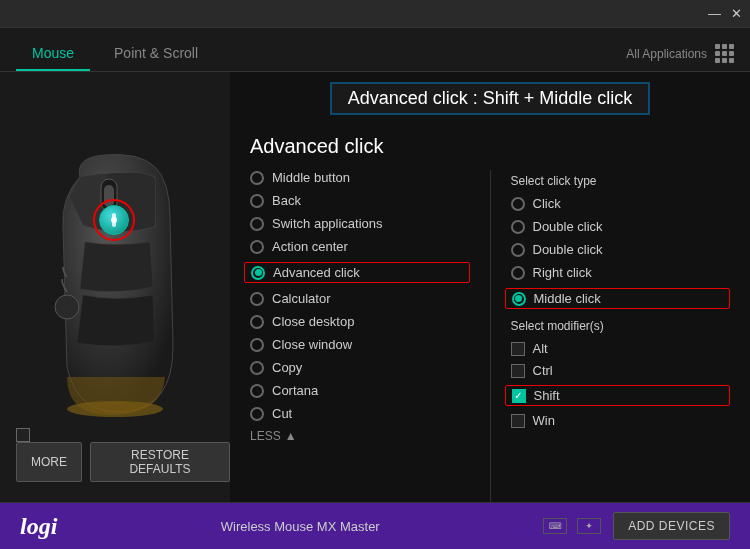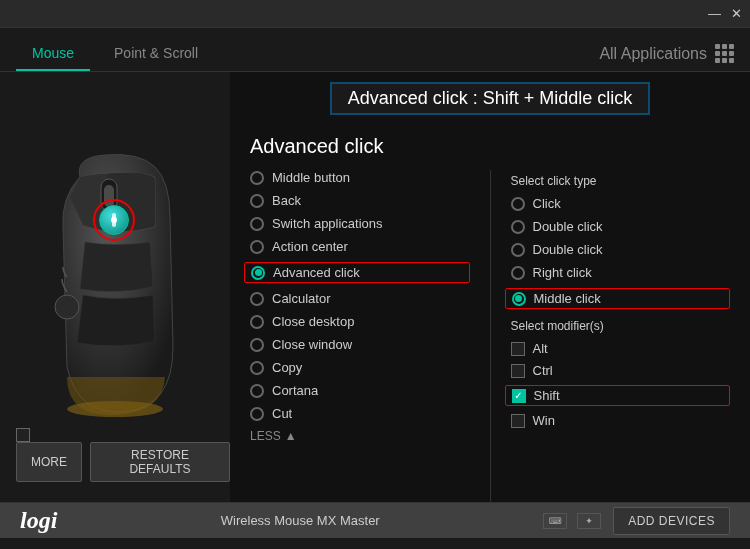--- a/index.html
+++ b/index.html
@@ -58,21 +58,21 @@
     .tab.active {
       color: #00c4a0;
       border-bottom: 2px solid #00c4a0;
     }
     .all-applications {
       margin-left: auto;
       display: flex;
       align-items: center;
       gap: 8px;
       color: #888;
-      font-size: 16px;
+      font-size: 12px;
       cursor: pointer;
       padding-bottom: 8px;
     }
     .grid-icon {
       display: grid;
       grid-template-columns: repeat(3, 5px);
       gap: 2px;
     }
     .grid-dot {
       width: 5px;
@@ -308,22 +308,22 @@
       color: #888;
       font-size: 12px;
       cursor: pointer;
       margin-top: 8px;
       padding: 0 20px;
       padding-bottom: 8px;
     }
 
     
     .footer {
-      height: 36px;
-      background: #404040;
+      height: 47px;
+      background: #4c1d95;
       border-top: 1px solid #333;
       display: flex;
       align-items: center;
       padding: 0 20px;
     }
     .logi-logo {
       font-size: 24px;
       font-style: italic;
       font-weight: 700;
       color: #fff;

